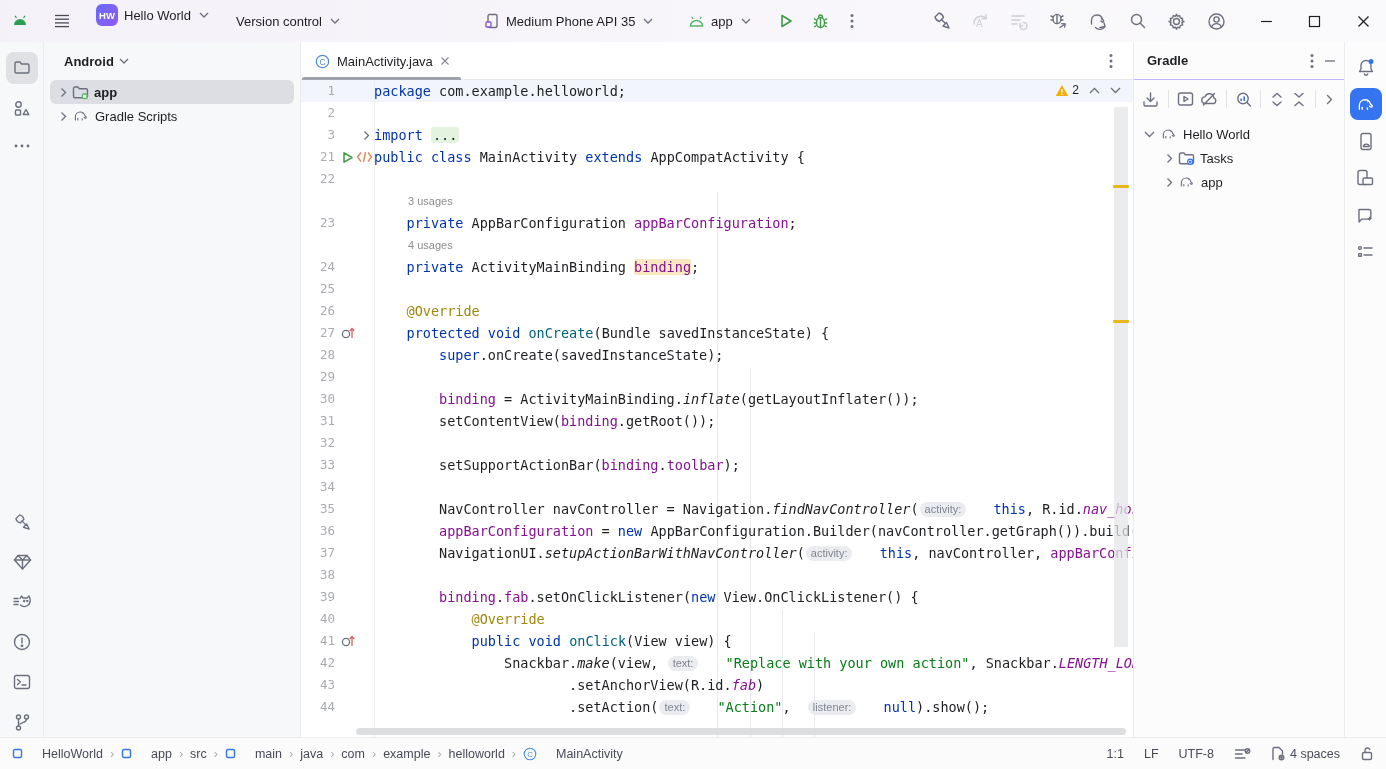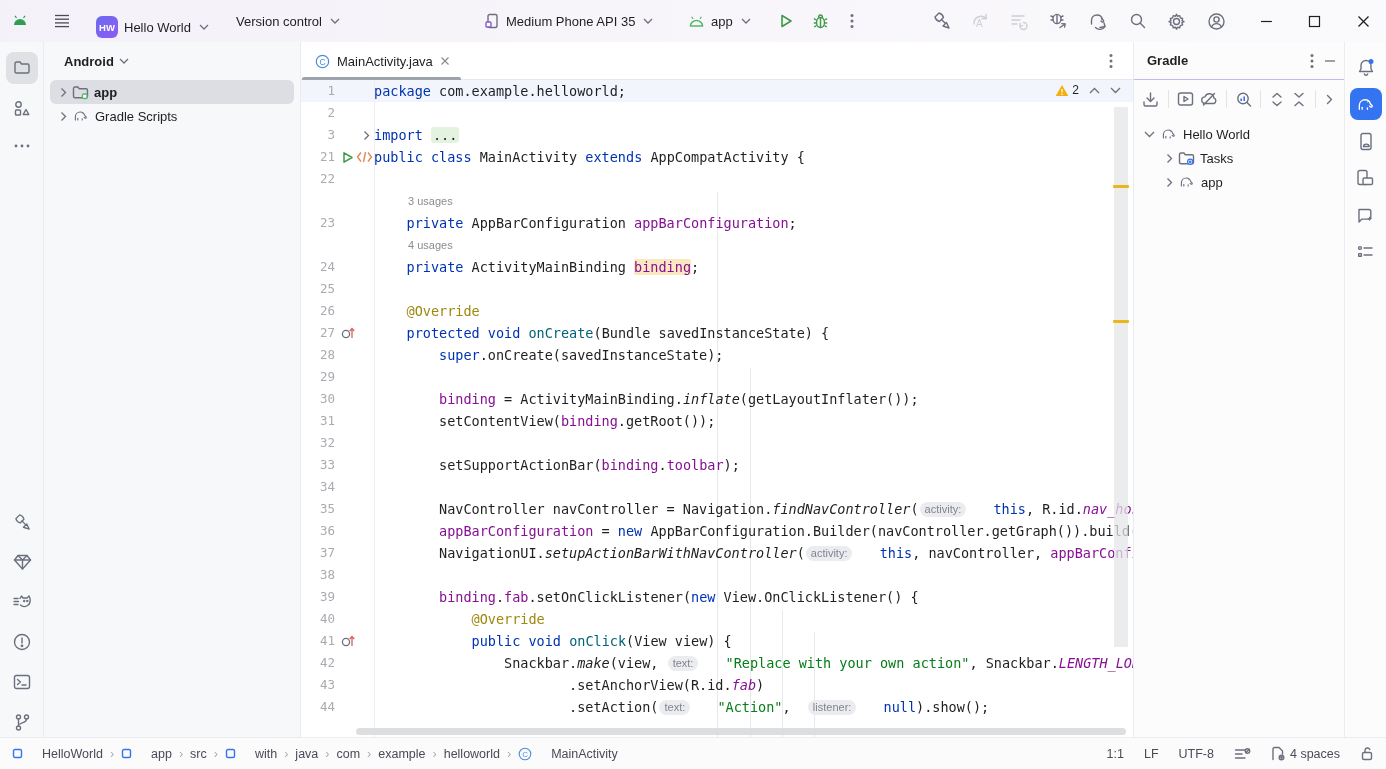--- a/index.html
+++ b/index.html
@@ -94,21 +94,21 @@
   <div class="abs ibtn" style="left:48px;top:7px;width:28px;height:28px;">
     <svg width="18" height="16" viewBox="0 0 18 16">
         <g stroke="#494B57" stroke-width="1.3">
           <line x1="2" y1="2.5" x2="16" y2="2.5"></line>
           <line x1="2" y1="6.2" x2="16" y2="6.2"></line>
           <line x1="2" y1="9.9" x2="16" y2="9.9"></line>
           <line x1="2" y1="13.6" x2="16" y2="13.6"></line>
         </g>
       </svg>
   </div>
-  <div class="abs tb-item" style="left:88px;top:12px;">
+  <div class="abs tb-item" style="left:88px;top:0;">
     <span id="hw-badge">HW</span>
     <span>Hello World</span>
     <svg class="chev" width="10" height="6" viewBox="0 0 10 6">
         <polyline points="1,1 5,5 9,1" fill="none" stroke="#6C707E" stroke-width="1.3"></polyline>
       </svg>
   </div>
   <div class="abs tb-item" style="left:228px;top:6px;">
     <span>Version control</span>
     <svg class="chev" width="10" height="6" viewBox="0 0 10 6">
         <polyline points="1,1 5,5 9,1" fill="none" stroke="#6C707E" stroke-width="1.3"></polyline>
@@ -692,21 +692,21 @@
       </span>
       <span class="bc-sep">›</span>
       <span class="bc">
         <span>src</span>
       </span>
       <span class="bc-sep">›</span>
       <span class="bc">
         <svg width="11" height="11" viewBox="0 0 11 11">
           <rect x="1.5" y="1.5" width="8" height="8" rx="1.5" fill="none" stroke="#3574F0" stroke-width="1.4"></rect>
         </svg>
-        <span>with</span>
+        <span>main</span>
       </span>
       <span class="bc-sep">›</span>
       <span class="bc">
         <span>java</span>
       </span>
       <span class="bc-sep">›</span>
       <span class="bc">
         <span>com</span>
       </span>
       <span class="bc-sep">›</span>

